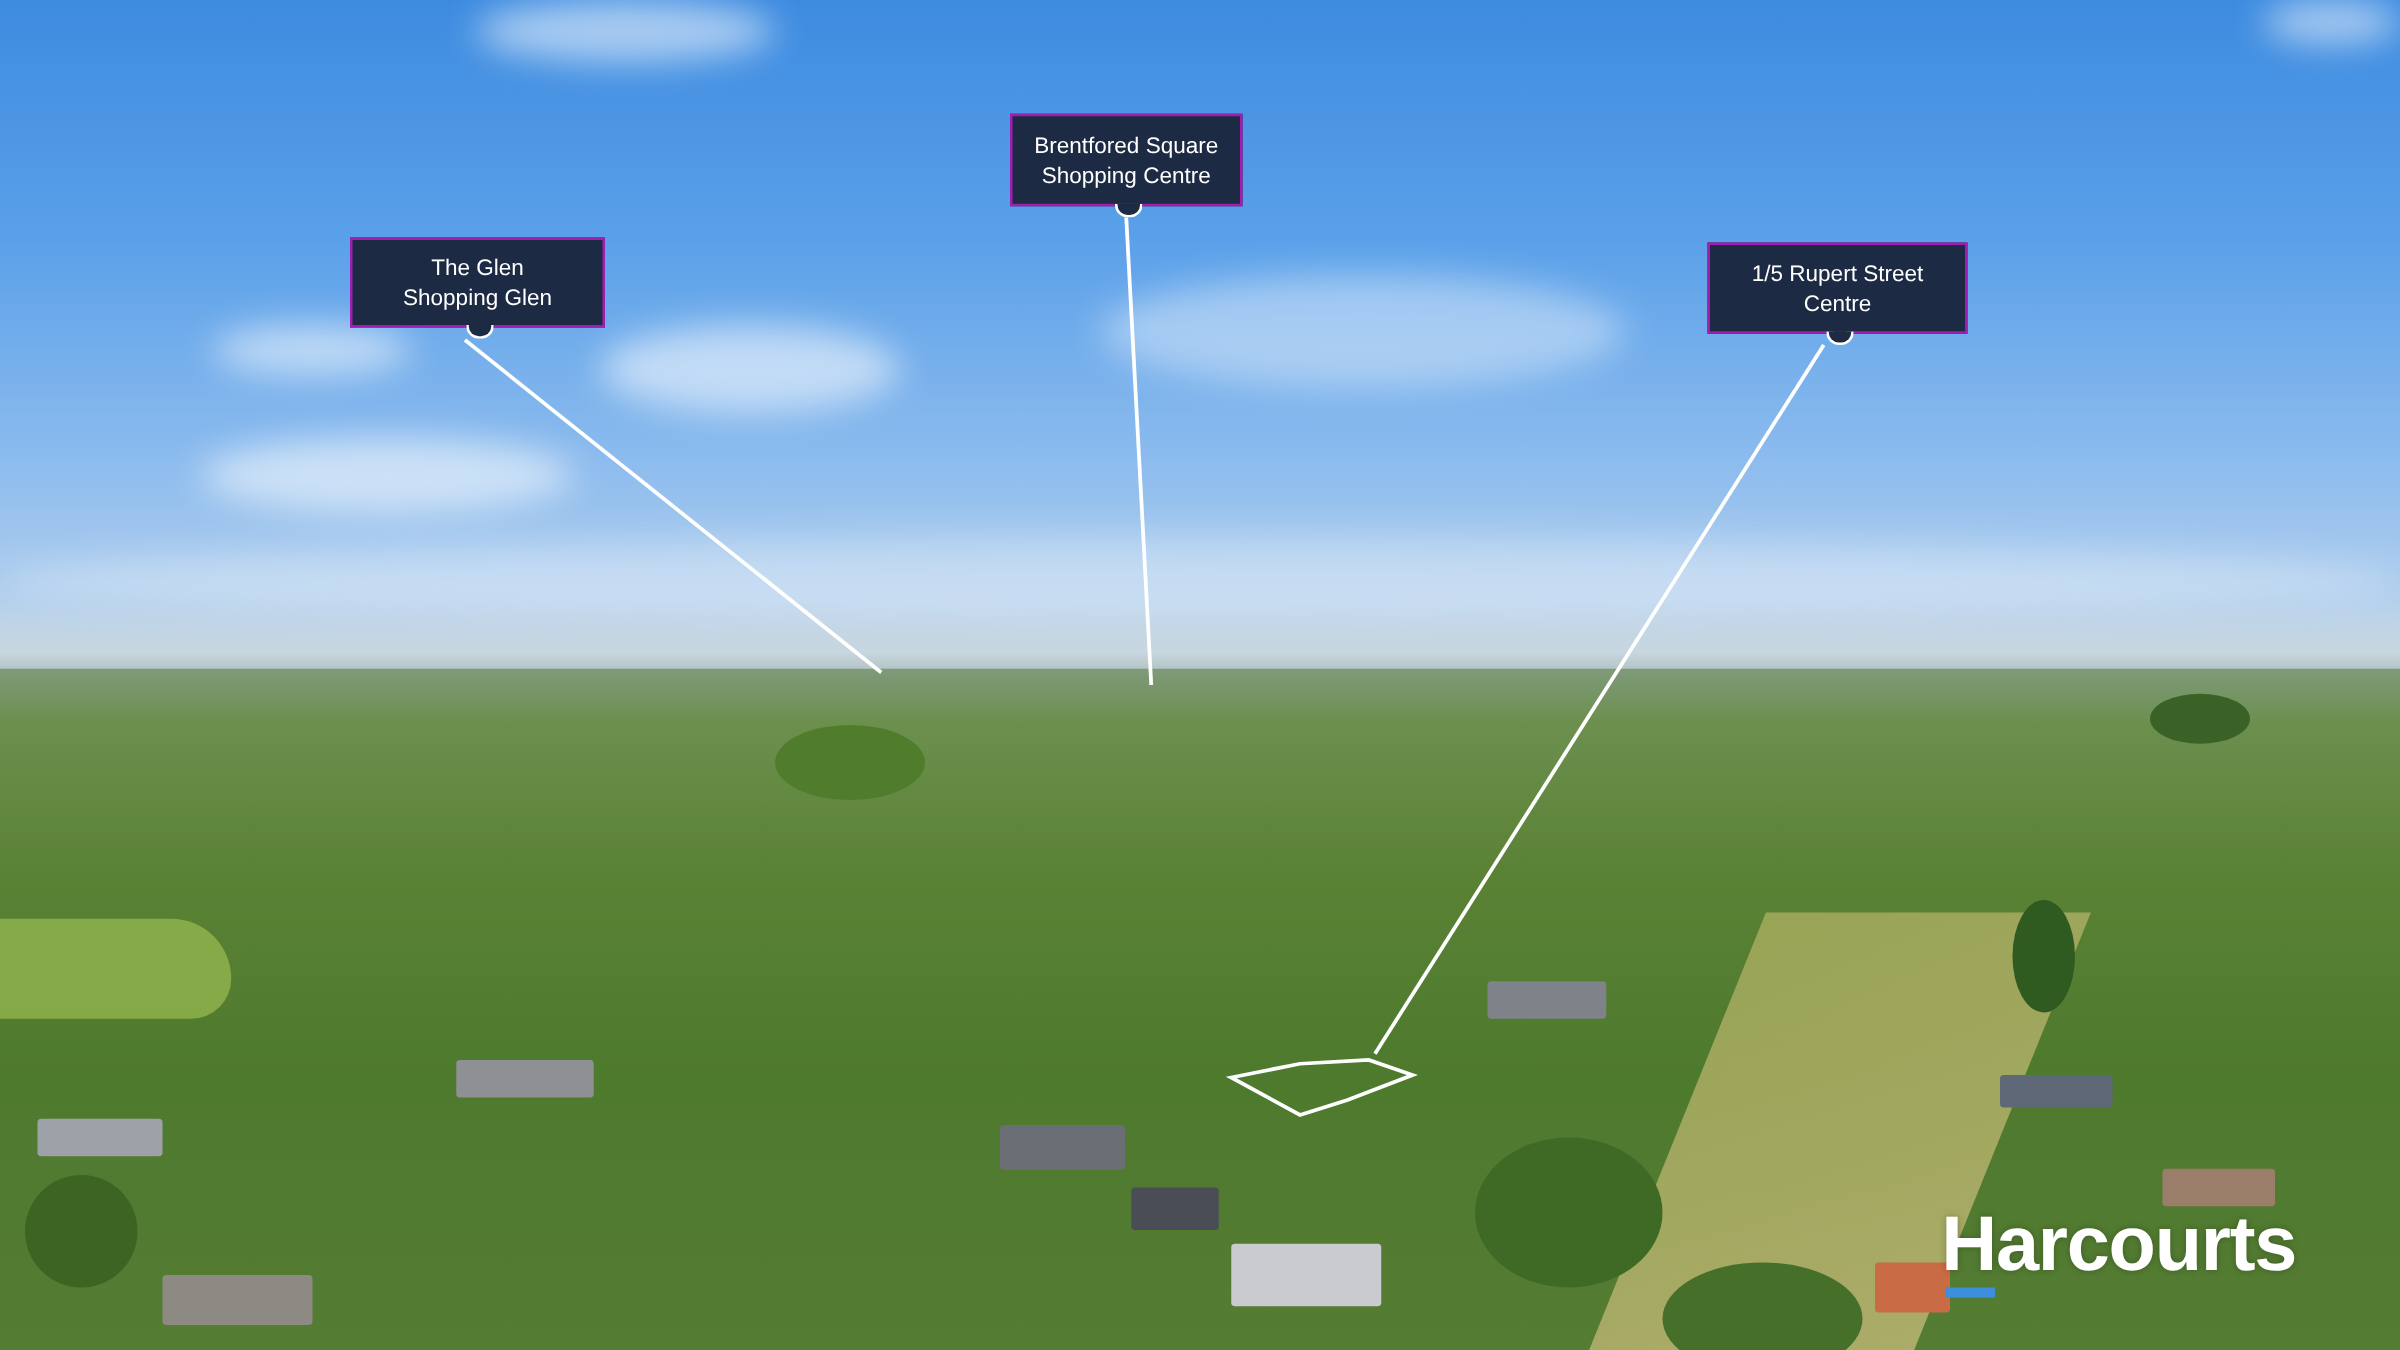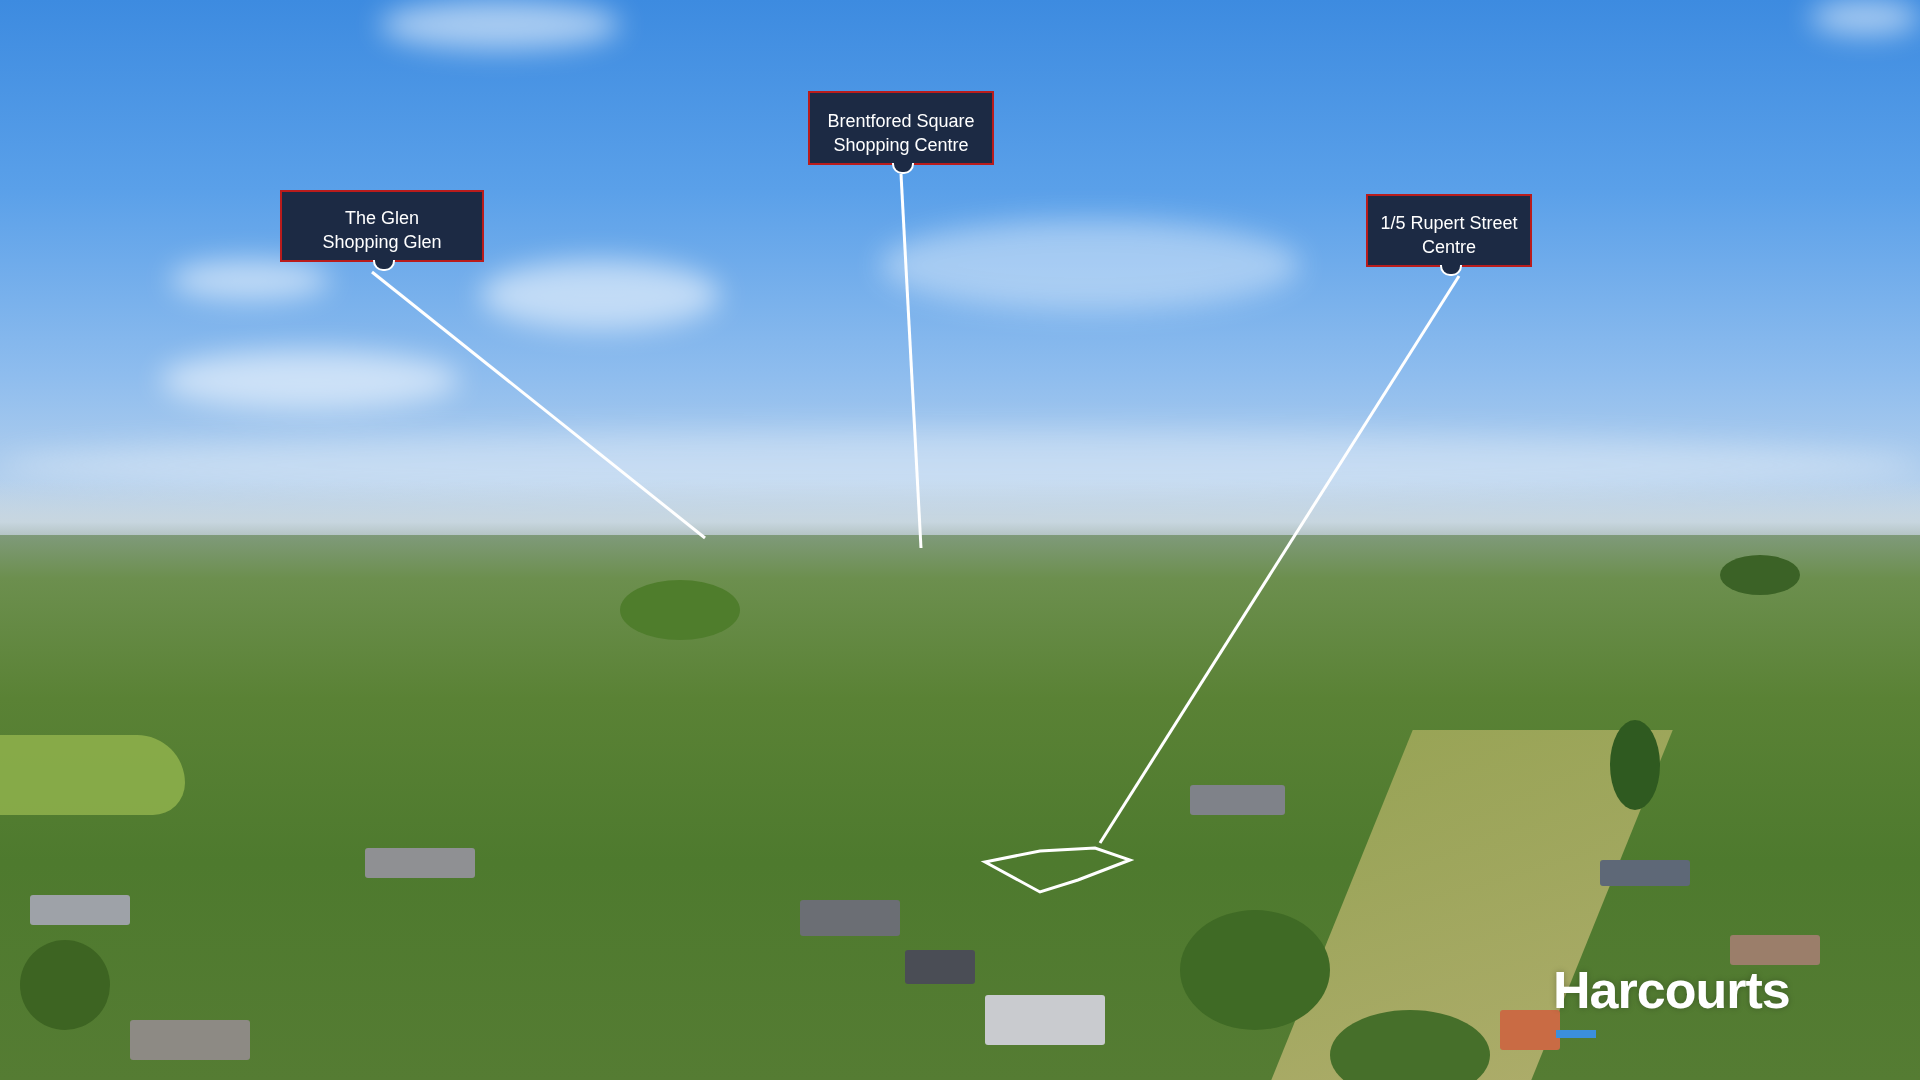--- a/index.html
+++ b/index.html
@@ -30,33 +30,33 @@
     }
     .park-right {
       position: absolute; left: 1340px; top: 730px; width: 260px; height: 360px;
       background: linear-gradient(160deg, #a9ad5f, #c2b877);
       transform: skewX(-22deg); opacity: 0.8;
     }
     .roof { position: absolute; border-radius: 3px; }
     .tree { position: absolute; border-radius: 50%; }
     .callout-line { position: absolute; left: 0; top: 0; width: 1920px; height: 1080px; pointer-events: none; }
     .callout {
-      position: absolute; background: #1c2a44; border: 2px solid #b91c1c;
+      position: absolute; background: #1c2a44; border: 2px solid #a21caf;
       color: #ffffff; text-align: center; font-size: 18px; line-height: 24px;
       padding: 6px 10px; box-sizing: border-box;
-      display: flex; flex-direction: column; justify-content: flex-end;
+      display: flex; flex-direction: column; justify-content: center;
     }
     .callout .pin {
       position: absolute; left: 50%; bottom: -11px; width: 18px; height: 9px;
       margin-left: -9px; background: #1c2a44; border: 2px solid #fff; border-top: none;
       border-radius: 0 0 10px 10px;
     }
     .brand {
       position: absolute; left: 1553px; top: 960px;
-      color: #ffffff; font-weight: bold; font-size: 52px; letter-spacing: -1px;
+      color: #ffffff; font-weight: bold; font-size: 62px; letter-spacing: -1px;
       text-shadow: 0 0 6px rgba(0,0,0,0.25);
     }
     .brand-bar {
       position: absolute; left: 1556px; top: 1030px; width: 40px; height: 8px; background: #3b8fdc;
     }
   </style>
 </head>
 <body>
 
 <div class="scene">
@@ -103,20 +103,20 @@
   <span>Shopping Glen</span>
   <span class="pin"></span>
 </div>
 
 <div class="callout" style="left:808px;top:91px;width:186px;height:74px;">
   <span>Brentfored Square</span>
   <span>Shopping Centre</span>
   <span class="pin"></span>
 </div>
 
-<div class="callout" style="left:1366px;top:194px;width:166px;height:73px;">
+<div class="callout" style="left:1366px;top:194px;width:208px;height:73px;">
   <span>1/5 Rupert Street</span>
   <span>Centre</span>
   <span class="pin"></span>
 </div>
 
 <div class="brand">Harcourts</div>
 <div class="brand-bar"></div>
 
 </body></html>

